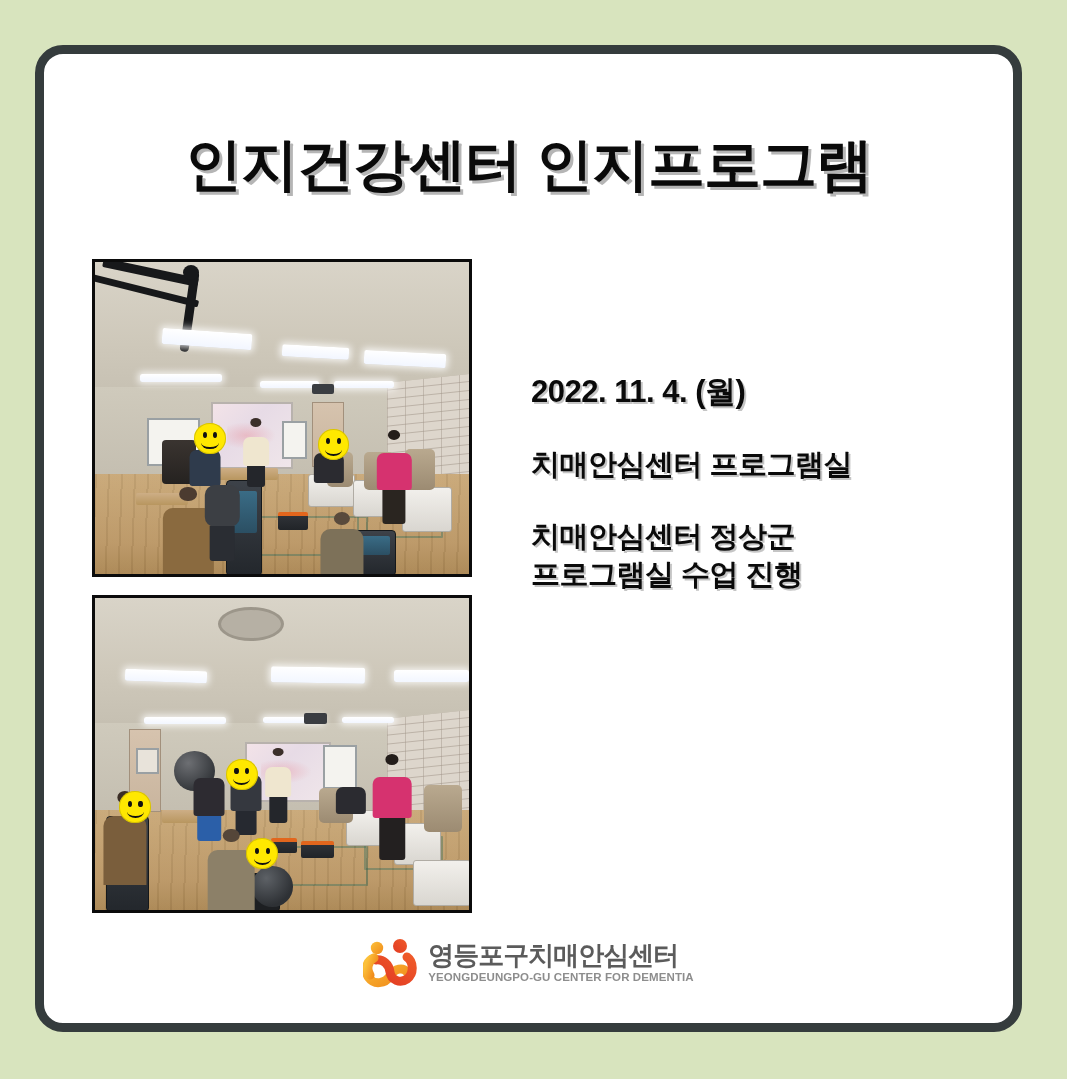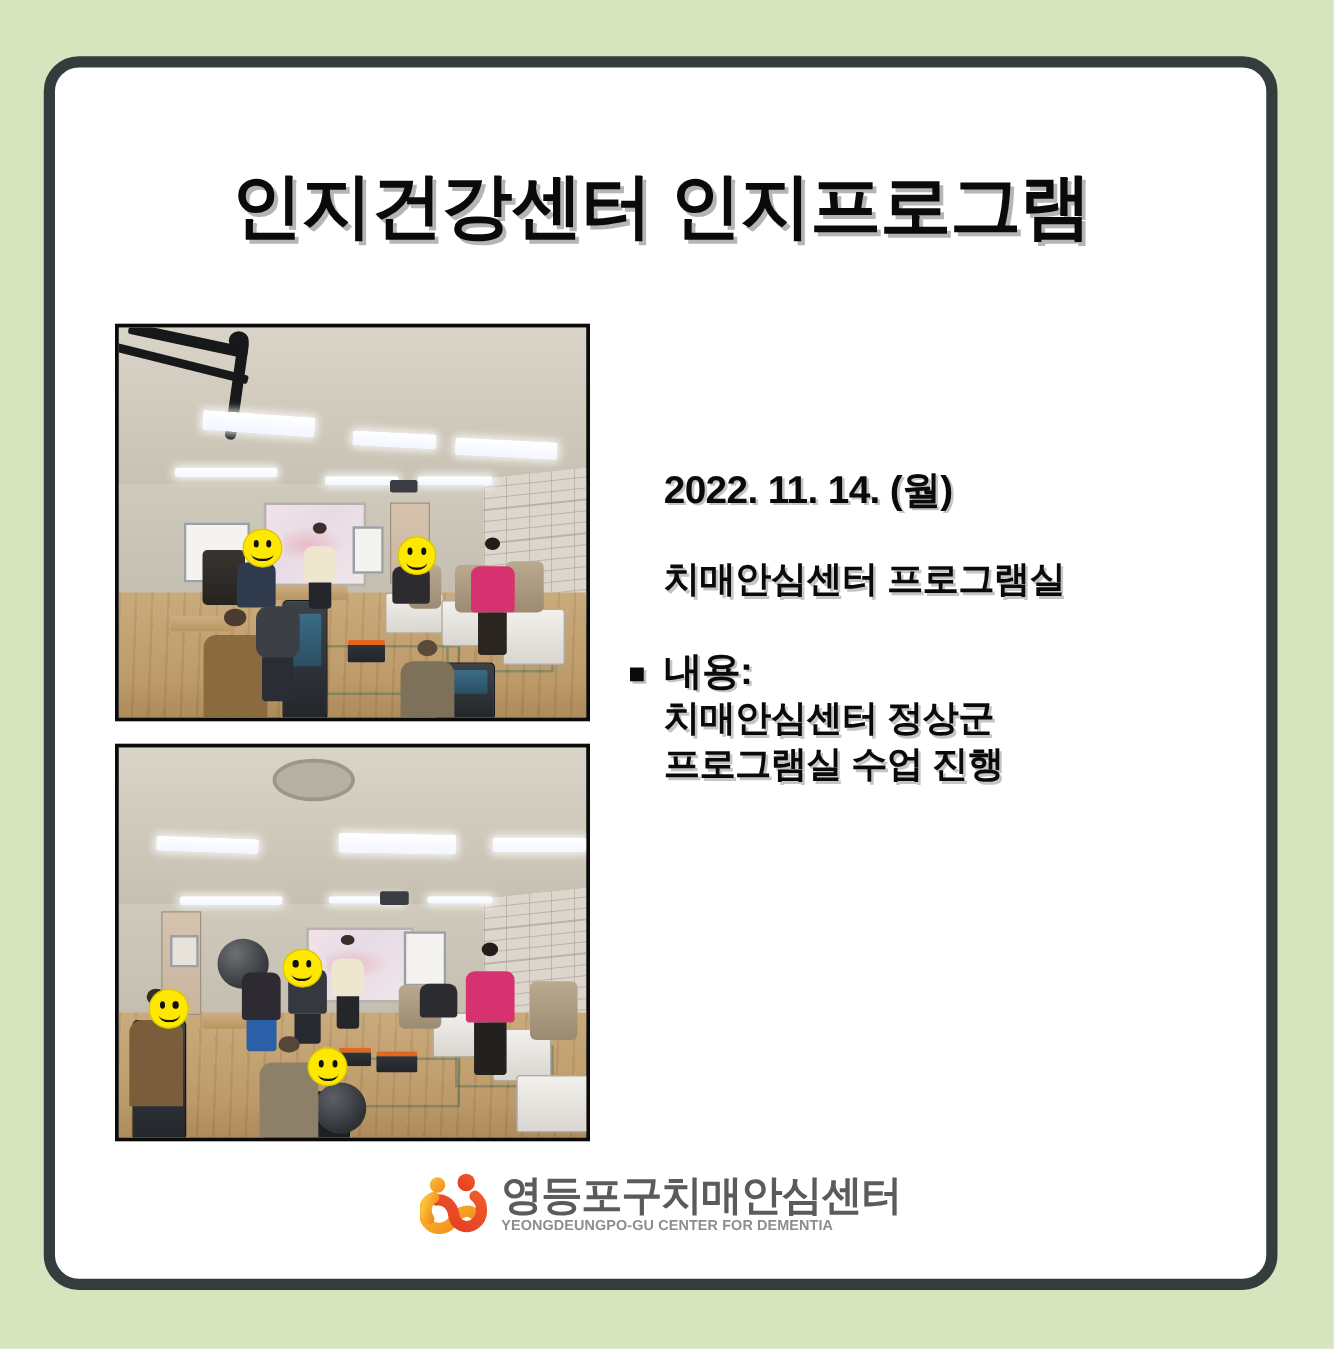--- a/index.html
+++ b/index.html
@@ -267,21 +267,21 @@
     bottom: 34px;
     width: 100%;
     display: flex;
     align-items: center;
     justify-content: center;
     gap: 11px;
   }
   .logo-mark { width: 54px; height: 52px; flex: 0 0 auto; }
   .logo-text { line-height: 1; }
   .logo-kr {
-    font-size: 33px;
+    font-size: 26px;
     font-weight: bold;
     color: #5b5b5b;
     letter-spacing: -1px;
     white-space: nowrap;
   }
   .logo-en {
     margin-top: 4px;
     font-size: 11.5px;
     font-weight: bold;
     color: #8d8d8d;
@@ -489,35 +489,31 @@
         <span class="eye r"></span>
         <span class="mouth"></span>
       </div>
     </div>
   </div>
 
   <div class="info">
 
     <div class="bullet-item date">
       <div class="bullet-lines">
-        <div class="ln">2022. 11. 14. (월)</div>
+        <div class="ln">2022. 11. 4. (월)</div>
       </div>
     </div>
 
     <div class="bullet-item">
       <div class="bullet-lines">
         <div class="ln">치매안심센터 프로그램실</div>
       </div>
     </div>
 
     <div class="bullet-item">
-      <div class="bullet-head">
-        <span class="bullet-mark"></span>
-        <span class="bullet-label">내용:</span>
-      </div>
       <div class="bullet-lines">
         <div class="ln">치매안심센터 정상군</div>
         <div class="ln">프로그램실 수업 진행</div>
       </div>
     </div>
 
   </div>
 
   <div class="logo">
     <span class="logo-mark">

